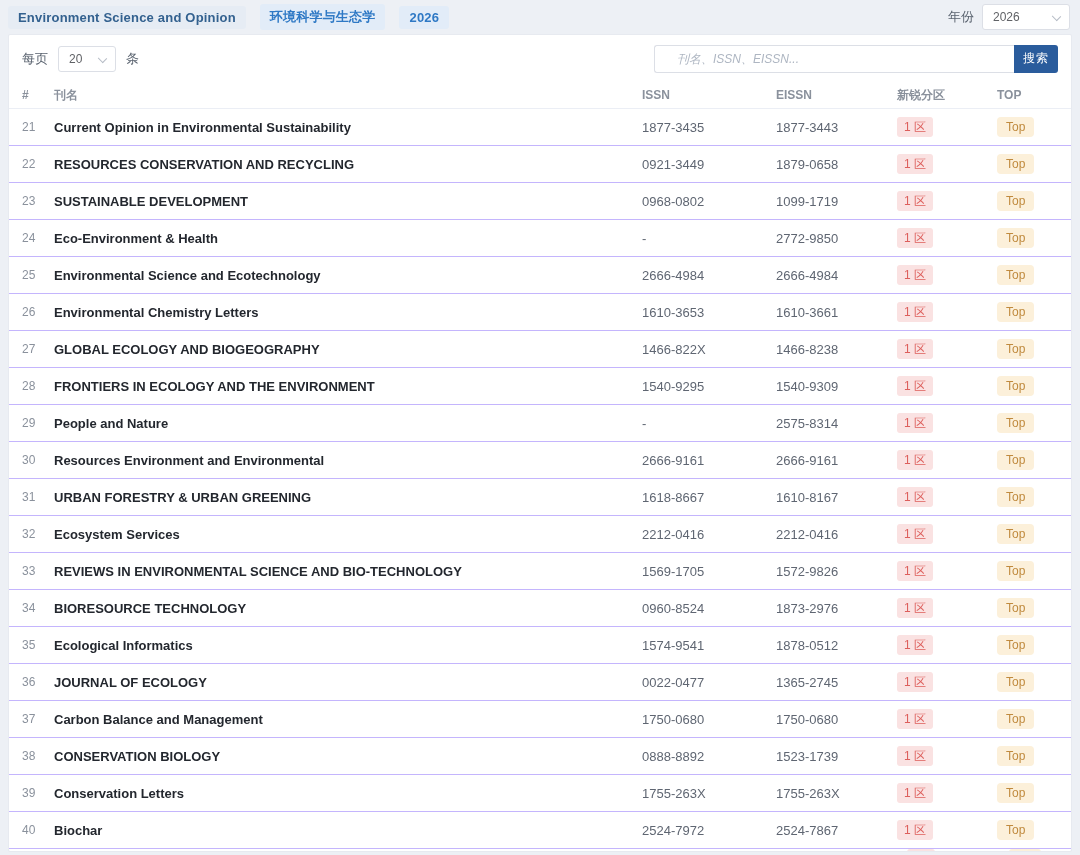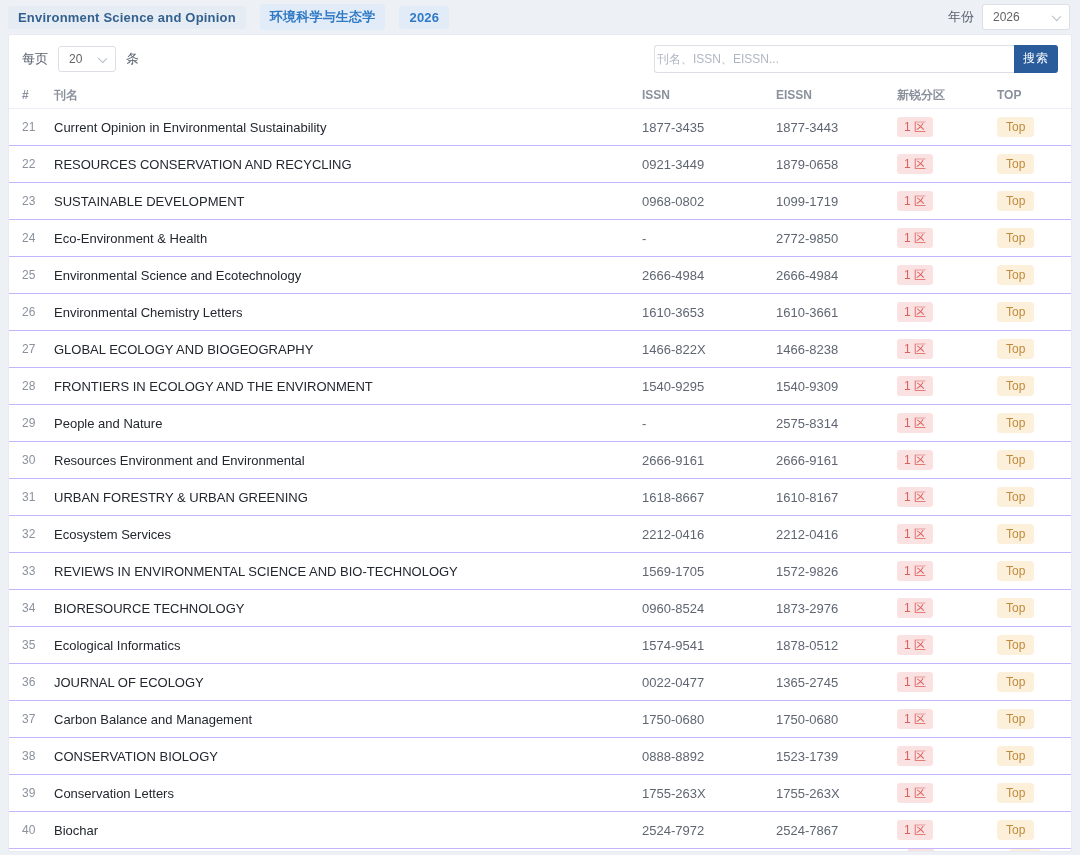--- a/index.html
+++ b/index.html
@@ -39,22 +39,22 @@
     margin: 0 8px; background: #fff; border: 1px solid #e7eaf0;
     border-radius: 2px; height: 818px; overflow: hidden; position: relative;
   }
   .toolbar {
     display: flex; align-items: center; gap: 10px;
     padding: 9px 13px; height: 47px; font-size: 13px; color: #5b6470;
   }
   .search-group { margin-left: auto; display: flex; align-items: stretch; }
   .search-input {
     width: 360px; height: 28px; border: 1px solid #dcdfe6; border-right: none;
-    border-radius: 3px 0 0 3px; padding: 0 2px; font-size: 12px;
-    font-family: inherit; color: #303133; outline: none; background: #fff;
+    border-radius: 3px 0 0 3px; padding: 0 22px; font-size: 12px;
+    font-family: inherit; color: #303133; outline: none; background: #fff; font-style: italic;
   }
   .search-input::placeholder { color: #aeb6c2; }
   .search-btn {
     background: #2a5c9c; color: #fff; border: none; border-radius: 0 3px 3px 0;
     font-size: 12px; font-family: inherit; padding: 0 9px; height: 28px;
     cursor: pointer; letter-spacing: 1px;
   }
   
   .grid-row {
     display: grid;
@@ -64,21 +64,21 @@
   }
   .thead {
     height: 27px; font-size: 12px; font-weight: bold; color: #8a919c;
     border-bottom: 1px solid #ebeef5;
   }
   .trow {
     height: 37px; border-bottom: 1px solid #c4b5fd; font-size: 13px;
     background: #fff;
   }
   .c-rank { color: #8a919c; font-size: 12px; }
-  .c-name { color: #23272e; font-weight: 400; padding-right: 10px; white-space: nowrap; overflow: hidden; }
+  .c-name { color: #23272e; font-weight: 700; padding-right: 10px; white-space: nowrap; overflow: hidden; }
   .c-issn { color: #5f6672; }
   .tag {
     display: inline-block; font-size: 12px; line-height: 1;
     padding: 4px 7px; border-radius: 3px; white-space: nowrap;
   }
   .tag-tier { background: #fae2e2; color: #dd5f5c; }
   .tag-top  { background: #fcf0da; color: #c08a3e; padding: 4px 9px; border-radius: 4px; }
   
   .partial-row { height: 4px; overflow: hidden; }
   .sliver { position: absolute; height: 8px; border-radius: 3px 3px 0 0; }

